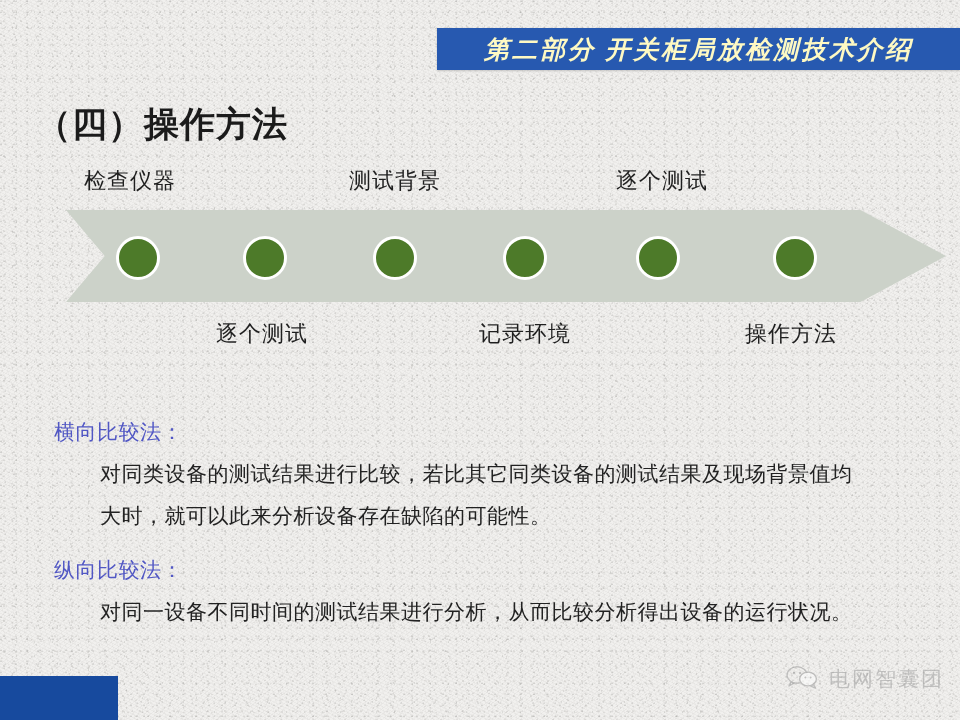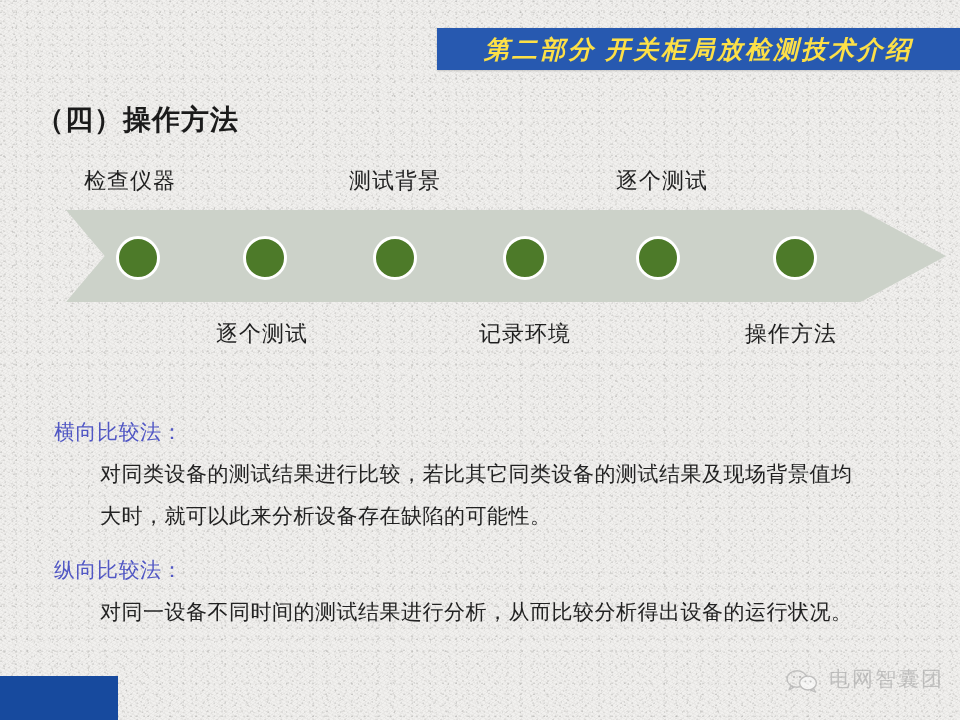--- a/index.html
+++ b/index.html
@@ -58,35 +58,35 @@
     top: 28px;
     width: 523px;
     height: 42px;
     background: #2759b0;
     display: flex;
     align-items: center;
     justify-content: center;
     box-shadow: 0 1px 2px rgba(0,0,0,0.18);
   }
   #header-banner .banner-text {
-    color: #fde047;
+    color: #fef9c3;
     font-family: "Liberation Serif", "DejaVu Serif", serif;
     font-size: 25px;
     font-style: italic;
     font-weight: 700;
     letter-spacing: 3px;
     white-space: nowrap;
   }
 
   
   #section-title {
     position: absolute;
     left: 36px;
     top: 101px;
-    font-size: 28px;
+    font-size: 35px;
     font-weight: 700;
     color: #1b1b1b;
     letter-spacing: 1px;
     white-space: nowrap;
   }
 
   
   #process-diagram {
     position: absolute;
     left: 0;
@@ -165,21 +165,21 @@
     top: 676px;
     width: 118px;
     height: 44px;
     background: #174a9e;
   }
   #watermark {
     position: absolute;
     right: 16px;
     top: 665px;
     display: flex;
-    align-items: flex-end;
+    align-items: flex-start;
     gap: 9px;
     opacity: 0.55;
   }
   #watermark .wm-text {
     font-size: 21px;
     color: #9b9b9b;
     letter-spacing: 2px;
     white-space: nowrap;
   }
   .wechat-icon { display: block; }

